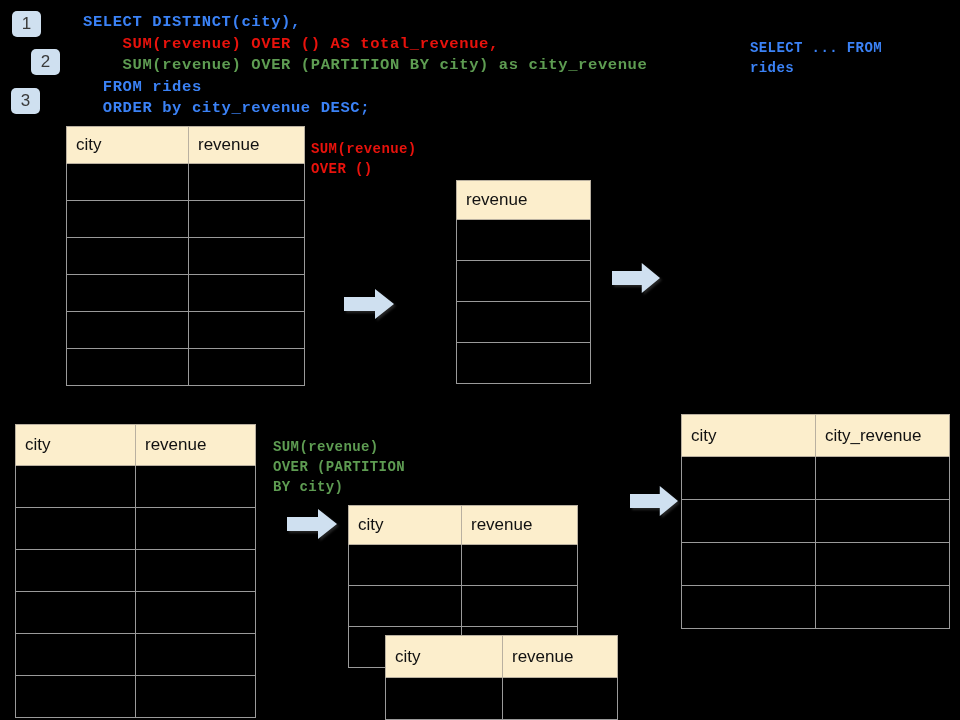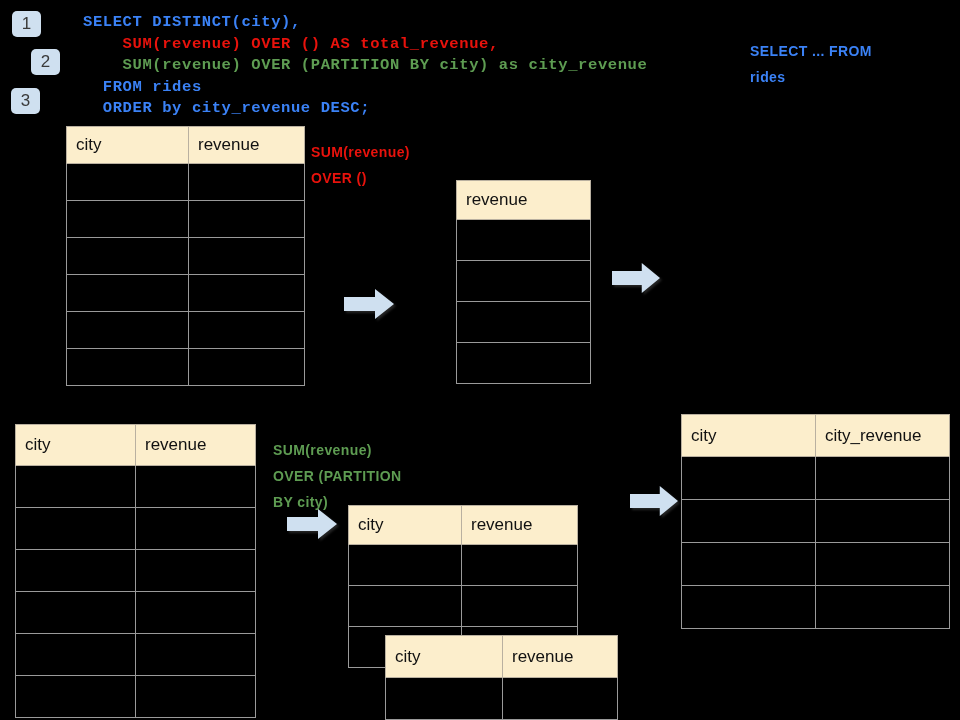--- a/index.html
+++ b/index.html
@@ -41,23 +41,23 @@
     font-weight: bold;
     letter-spacing: 0.6px;
   }
   .sql-line { white-space: pre; display: block; }
   .c-purple { color: #3b82f6; }
   .c-red    { color: #E8120C; }
   .c-green  { color: #5E9C52; }
 
   .note {
     position: absolute;
-    font-family: Liberation Sans, sans-serif;
+    font-family: Liberation Mono, monospace;
     font-size: 14px;
-    line-height: 26px;
+    line-height: 20px;
     font-weight: bold;
     white-space: pre;
     letter-spacing: 0.4px;
   }
 
   
   .tbl {
     position: absolute;
     border-collapse: collapse;
     table-layout: fixed;

